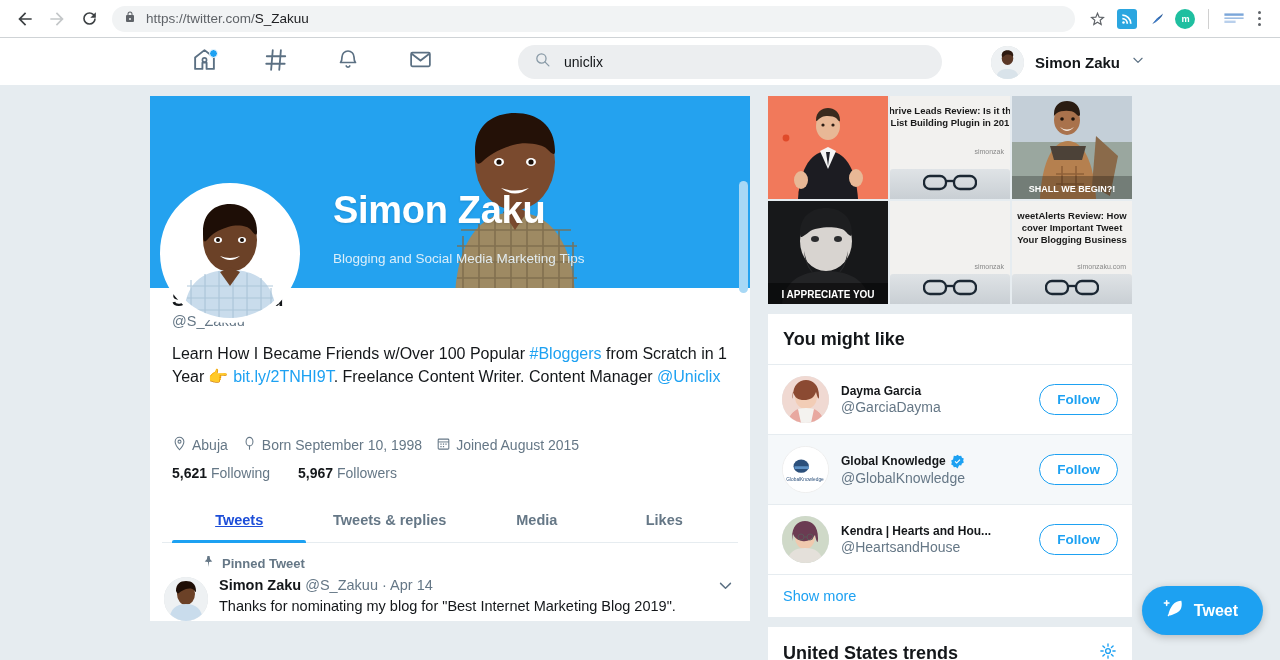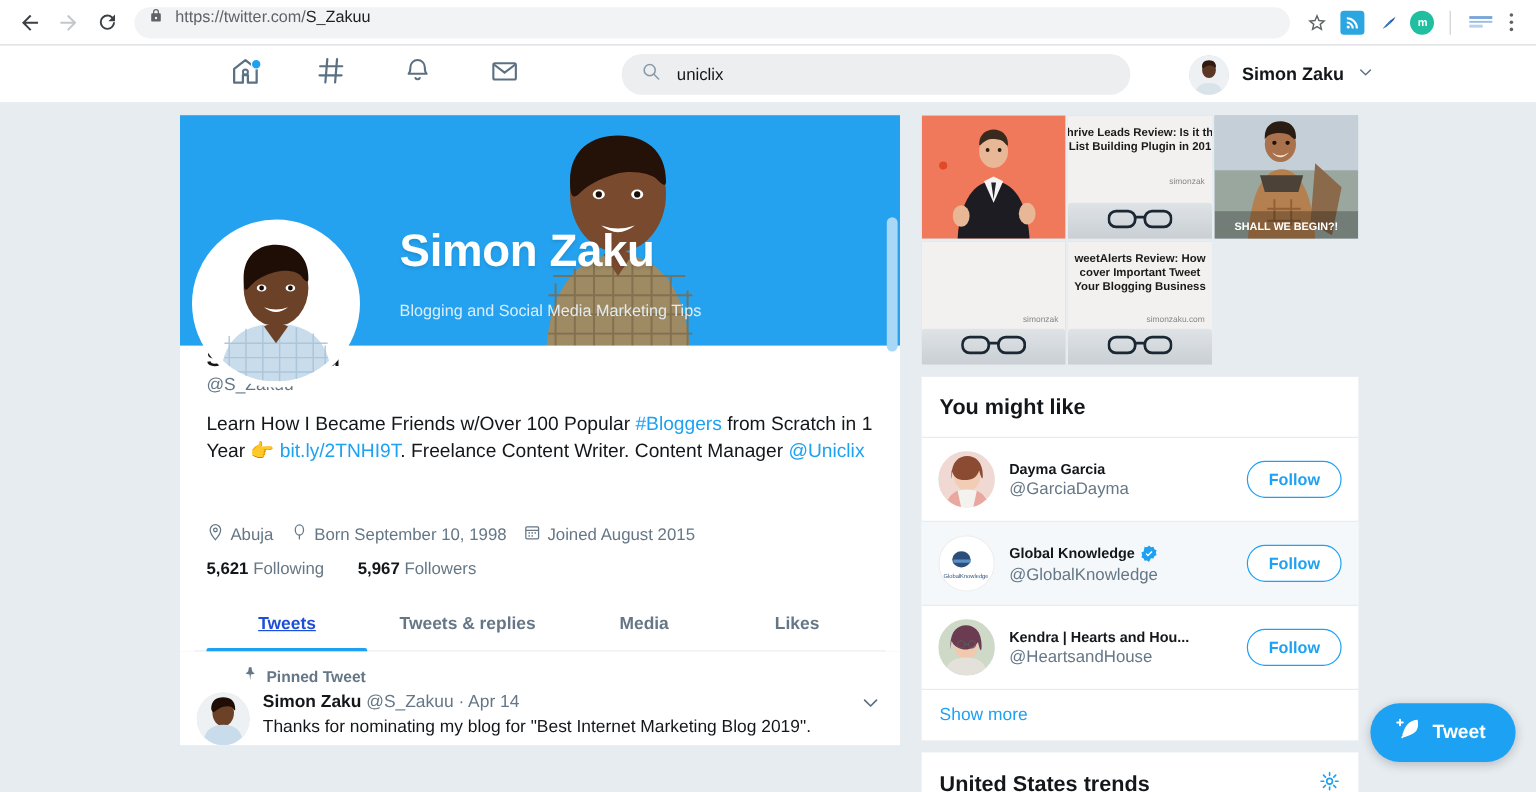--- a/index.html
+++ b/index.html
@@ -20,21 +20,21 @@
   }
   .nav-btn {
     width: 30px; height: 30px;
     display: flex; align-items: center; justify-content: center;
     border-radius: 50%; flex: 0 0 auto;
   }
   .nav-btn svg { display: block; }
   .url-pill {
     flex: 1 1 auto; height: 26px;
     background: #f1f3f4; border-radius: 13px;
-    display: flex; align-items: flex-start;
+    display: flex; align-items: center;
     padding: 0 12px; gap: 10px;
     margin: 0 6px; max-width: 1040px;
   }
   .url-text {
     font-size: 13.5px; color: #202124;
     white-space: nowrap; overflow: hidden;
   }
   .url-text .dim { color: #5f6368; }
   .star-btn { width: 28px; height: 28px; display:flex; align-items:center; justify-content:center; }
   .ext-icons { display: flex; align-items: center; gap: 9px; padding-left: 4px; }
@@ -582,20 +582,33 @@
           <path d="M38 50h36l-4 14H42z" fill="#4c4238"></path>
           <g stroke="#8f6038" stroke-width="1.6" fill="none">
             <path d="M50 70v22M64 70v22M44 78h28M44 88h28"></path>
           </g>
           <path d="M84 40l22 20-8 40-18-10z" fill="#8a6a4a"></path>
           <rect x="0" y="80" width="120" height="23" fill="rgba(0,0,0,.25)"></rect>
           <text x="60" y="96" font-size="9" font-weight="bold" fill="#fff" text-anchor="middle" font-family="Liberation Sans, sans-serif">SHALL WE BEGIN?!</text>
         </svg>
       </div>
 
+      <div class="media-cell">
+        <svg width="100%" height="100%" viewBox="0 0 120 103" preserveAspectRatio="xMidYMid slice">
+          <rect width="120" height="103" fill="#17181a"></rect>
+          <ellipse cx="58" cy="40" rx="26" ry="30" fill="#d8d4d0"></ellipse>
+          <path d="M32 32c0-17 12-25 26-25s26 8 26 25c0 6-4 1-7-2-5-5-28-5-36 1s-9 7-9 1z" fill="#1d1e20"></path>
+          <path d="M36 50q6 28 22 28t22-28q-2 26-22 26T36 50z" fill="#2a2b2d"></path>
+          <ellipse cx="47" cy="38" rx="4" ry="3" fill="#2b2c2e"></ellipse>
+          <ellipse cx="70" cy="38" rx="4" ry="3" fill="#2b2c2e"></ellipse>
+          <path d="M14 103c2-22 18-33 44-33s42 11 44 33z" fill="#232426"></path>
+          <rect x="0" y="82" width="120" height="21" fill="rgba(0,0,0,.45)"></rect>
+          <text x="60" y="97" font-size="10" font-weight="bold" fill="#fff" text-anchor="middle" font-family="Liberation Sans, sans-serif">I APPRECIATE YOU</text>
+        </svg>
+      </div>
 
       <div class="media-cell">
         <div class="blogcard">
           <div class="bd" style="top:62px;">simonzak</div>
           <div class="laptop"></div>
           <svg class="glasses" width="54" height="20" viewBox="0 0 54 20">
             <rect x="1" y="3" width="22" height="13" rx="6" fill="none" stroke="#1b2733" stroke-width="2.3"></rect>
             <rect x="31" y="3" width="22" height="13" rx="6" fill="none" stroke="#1b2733" stroke-width="2.3"></rect>
             <path d="M23 8h8" stroke="#1b2733" stroke-width="2.3"></path>
           </svg>

